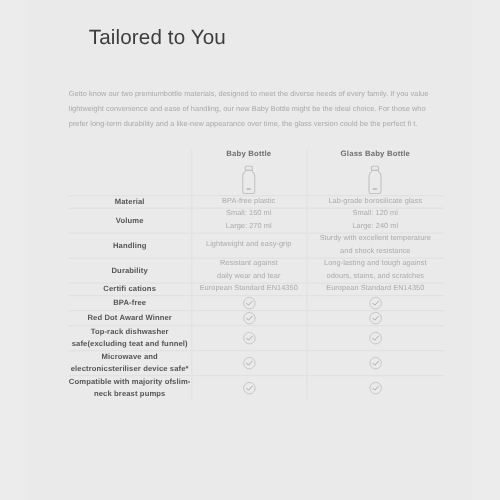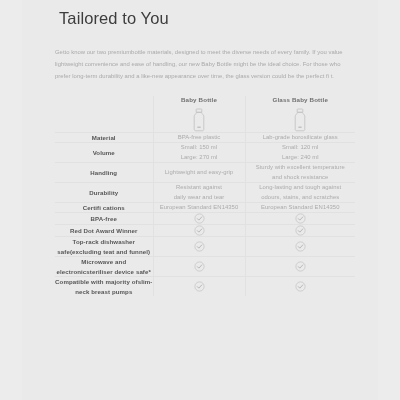--- a/index.html
+++ b/index.html
@@ -34,21 +34,21 @@
   }
 
   .content {
     position: absolute;
     left: 55px;
     top: 0;
     width: 300px;
   }
 
   .page-title {
-    margin: 4px;
+    margin: 16px;
     padding-top: 5px;
     font-size: 16.5px;
     font-weight: 400;
     letter-spacing: 0.1px;
     color: #3d3d3d;
     line-height: 1.2;
   }
 
   .intro {
     margin: 0;

